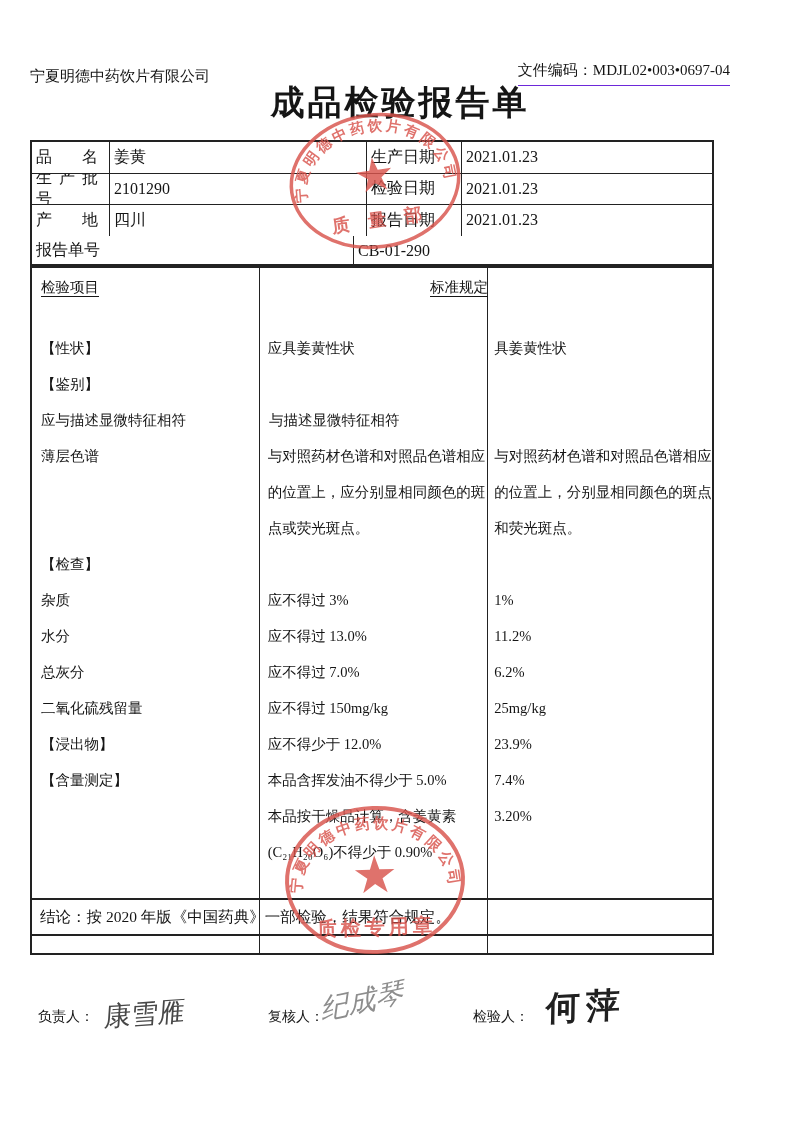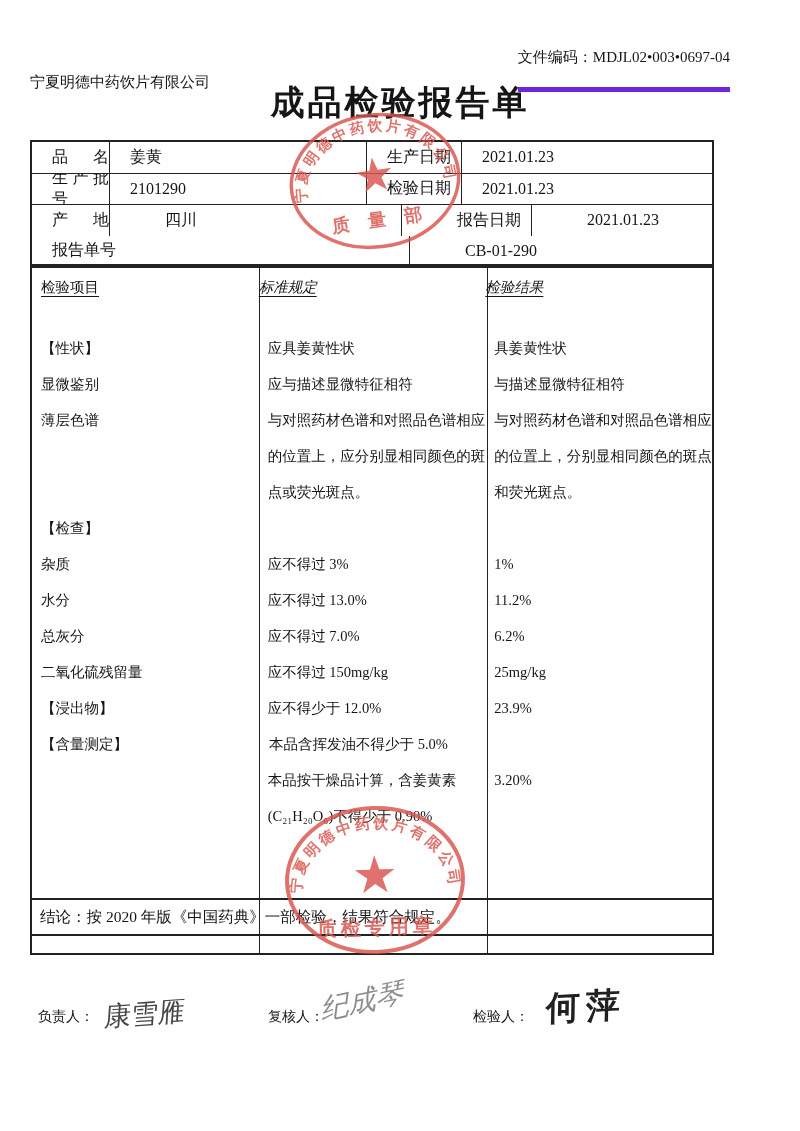--- a/index.html
+++ b/index.html
@@ -4,46 +4,46 @@
 <style>
   html,body{margin:0;padding:0;background:#ffffff;}
   .page{
     position:relative;width:800px;height:1131px;background:#ffffff;
     font-family:"Liberation Serif","DejaVu Serif",serif;color:#151515;
     overflow:hidden;
   }
   
   .hdr{position:absolute;left:30px;top:48px;width:700px;display:flex;
        justify-content:space-between;align-items:flex-end;font-size:15px;}
-  .doc-code{border-bottom:5px solid #6d28d9;padding-bottom:20px;}
+  .doc-code{border-bottom:1px solid #6d28d9;padding-bottom:5px;margin-top:13px;}
   .title{position:absolute;left:0;top:80px;width:100%;text-align:center;
          font-size:34px;font-weight:bold;letter-spacing:3px;}
   
   .info-table{position:absolute;left:30px;top:140px;width:684px;height:126px;
               border:2px solid #222;box-sizing:border-box;font-size:16px;}
   .irow{display:flex;height:30.5px;border-bottom:1px solid #222;align-items:stretch;}
-  .irow:last-child{border-bottom:none;gap:35px;}
-  .icell{display:flex;align-items:center;padding-left:20px;box-sizing:border-box;overflow:hidden;}
+  .irow:last-child{border-bottom:none;}
+  .icell{display:flex;align-items:center;padding-left:4px;box-sizing:border-box;overflow:hidden;}
   .ic-label{width:78px;border-right:1px solid #222;}
   .ic-label .jspan{display:inline-block;width:62px;text-align:justify;text-align-last:justify;}
   .ic-value{width:257px;border-right:1px solid #222;}
   .ic-label2{width:95px;border-right:1px solid #222;}
   .ic-value2{flex:1;}
-  .ic-repno{width:378px;border-right:1px solid #222;font-family:Liberation Serif, serif;}
+  .ic-repno{width:322px;border-right:1px solid #222;font-family:Liberation Serif, serif;}
   .ic-repval{flex:1;}
   
   .main-table{position:absolute;left:30px;top:266px;width:684px;height:689px;
               border:2px solid #222;box-sizing:border-box;font-size:14.5px;}
   .vline{position:absolute;top:0;bottom:0;width:1px;background:#222;}
   .vline.v1{left:227px;} .vline.v2{left:455px;}
   .mt-headers{position:absolute;top:10px;left:0;width:100%;display:flex;}
   .mth{width:228px;box-sizing:border-box;}
   .mth span{text-decoration:underline;text-underline-offset:4px;}
   .mth.item{text-align:left;padding-left:9px;}
-  .mth.standard,.mth.result{text-align:left;font-style:italic;}
+  .mth.standard,.mth.result{text-align:right;}
   .mt-lines{position:absolute;top:62px;left:0;width:100%;}
   .mline{display:flex;height:36px;}
   .mcell{width:228px;box-sizing:border-box;padding-left:9px;display:flex;
          align-items:center;white-space:nowrap;overflow:visible;}
   
   .conclusion{position:absolute;left:30px;top:898px;width:684px;height:38px;
               border:2px solid #222;box-sizing:border-box;display:flex;
               align-items:center;padding-left:8px;font-size:15.5px;}
   
   .sig-label{position:absolute;font-size:14px;}
@@ -106,30 +106,33 @@
       <div class="icell ic-repval">CB-01-290</div>
     </div>
   </div>
 
   <div class="main-table">
     <div class="vline v1"></div>
     <div class="vline v2"></div>
     <div class="mt-headers">
       <div class="mth item"><span>检验项目</span></div>
       <div class="mth standard"><span>标准规定</span></div>
-      <div class="mth result"><span>检验结果</span></div>
     </div>
     <div class="mt-lines">
         <div class="mline">
           <div class="mcell item">【性状】</div>
           <div class="mcell standard">应具姜黄性状</div>
           <div class="mcell result">具姜黄性状</div>
         </div>
         <div class="mline">
-          <div class="mcell item">显微鉴别</div>
+          <div class="mcell item">【鉴别】</div>
+          <div class="mcell standard"></div>
+          <div class="mcell result"></div>
+        </div>
+        <div class="mline">
           <div class="mcell standard">应与描述显微特征相符</div>
           <div class="mcell result">与描述显微特征相符</div>
         </div>
         <div class="mline">
           <div class="mcell item">薄层色谱</div>
           <div class="mcell standard">与对照药材色谱和对照品色谱相应</div>
           <div class="mcell result">与对照药材色谱和对照品色谱相应</div>
         </div>
         <div class="mline">
           <div class="mcell item"></div>
@@ -167,20 +170,21 @@
           <div class="mcell result">25mg/kg</div>
         </div>
         <div class="mline">
           <div class="mcell item">【浸出物】</div>
           <div class="mcell standard">应不得少于 12.0%</div>
           <div class="mcell result">23.9%</div>
         </div>
         <div class="mline">
           <div class="mcell item">【含量测定】</div>
           <div class="mcell standard">本品含挥发油不得少于 5.0%</div>
+          <div class="mcell result">7.4%</div>
         </div>
         <div class="mline">
           <div class="mcell item"></div>
           <div class="mcell standard">本品按干燥品计算，含姜黄素</div>
           <div class="mcell result">3.20%</div>
         </div>
         <div class="mline">
           <div class="mcell item"></div>
           <div class="mcell standard">(C₂₁H₂₀O₆)不得少于 0.90%</div>
           <div class="mcell result"></div>

